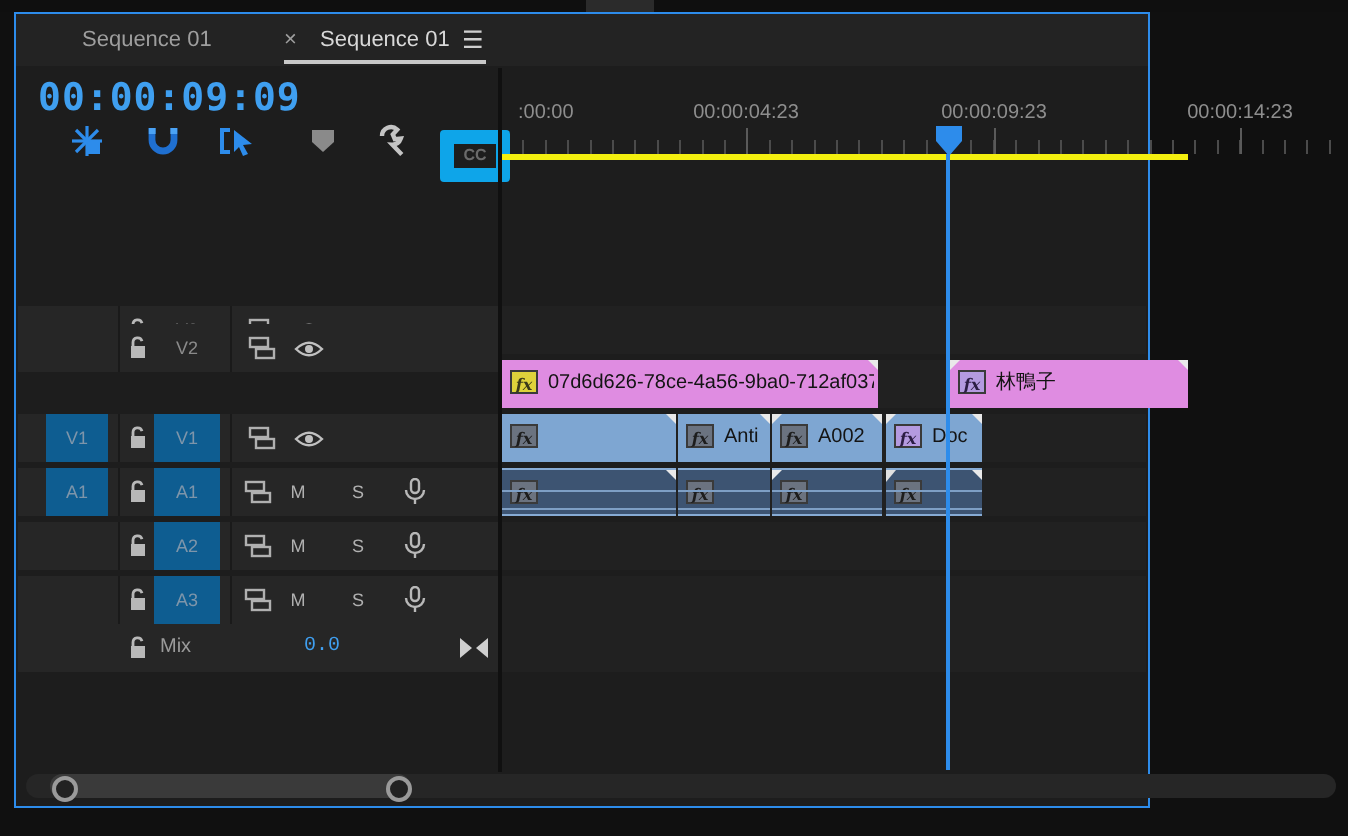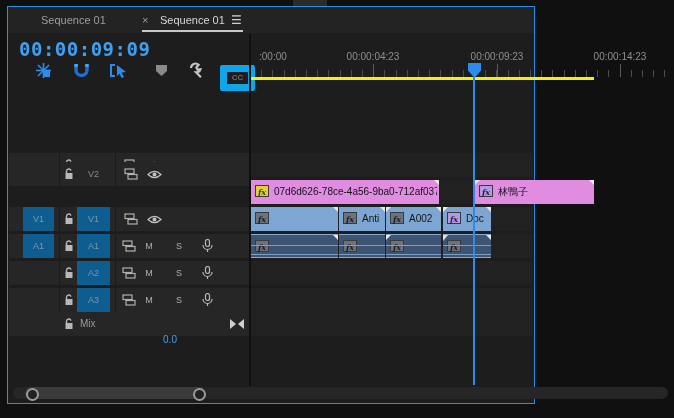--- a/index.html
+++ b/index.html
@@ -1,20 +1,20 @@
 <!DOCTYPE html>
 <html><head>
 <meta charset="utf-8">
 <style>
   html,body{margin:0;padding:0;background:#101010;}
   #stage{position:relative;width:674px;height:418px;background:#101010;overflow:hidden;
          font-family:"Liberation Sans",sans-serif;-webkit-font-smoothing:antialiased;}
   .abs{position:absolute;}
   
-  #panel{position:absolute;left:7px;top:6px;width:528px;height:398px;background:#1d1d1d;
+  #panel{position:absolute;left:7px;top:6px;width:568px;height:398px;background:#1d1d1d;
          border:1px solid #2d8ceb;box-sizing:border-box;}
   
   #tabbar{position:absolute;left:0;top:0;width:100%;height:26px;background:#232323;}
   .tab-label{font-size:11px;color:#9e9e9e;line-height:26px;}
   .tab-label.active{color:#d8d8d8;}
   #tab-underline{position:absolute;left:134px;top:23px;width:101px;height:2px;background:#c8c8c8;}
   #tab-close{color:#9e9e9e;font-size:11px;line-height:26px;}
   #panel-menu{color:#cfcfcf;font-size:12px;line-height:26px;}
   
   #timecode{color:#3f9ff0;font-family:"DejaVu Sans Mono",monospace;font-size:19px;font-weight:bold;letter-spacing:0.5px;}
@@ -290,21 +290,21 @@
     </div>
 
     <div class="hdr-row" style="top:305px;">
       <div class="icn" style="left:55px;top:6px;">
         <svg width="10" height="12" viewBox="0 0 10 12">
             <path d="M2.5 5 V3.2 A2.3 2.3 0 0 1 7 2.6" fill="none" stroke="#b8b8b8" stroke-width="1.4"></path>
             <rect x="1.5" y="5" width="7" height="6" fill="#b8b8b8"></rect>
           </svg>
       </div>
       <div class="abs" style="left:71px;top:0;height:24px;line-height:24px;color:#9a9a9a;font-size:10px;">Mix</div>
-      <div class="abs" style="left:143px;top:16px;width:36px;height:24px;line-height:24px;color:#3f9ff0;font-size:10px;text-align:center;">0.0</div>
+      <div class="abs" style="left:143px;top:0;width:36px;height:24px;line-height:24px;color:#3f9ff0;font-size:10px;text-align:left;font-family:Liberation Mono, monospace;">0.0</div>
       <div class="icn" style="left:221px;top:7px;">
         <svg width="14" height="10" viewBox="0 0 14 10">
             <polygon points="0,0 6,5 0,10" fill="#cfcfcf"></polygon>
             <polygon points="14,0 8,5 14,10" fill="#cfcfcf"></polygon>
           </svg>
       </div>
     </div>
 
     <div class="trk-row" style="top:146px;"></div>
     <div class="trk-row" style="top:173px;">

